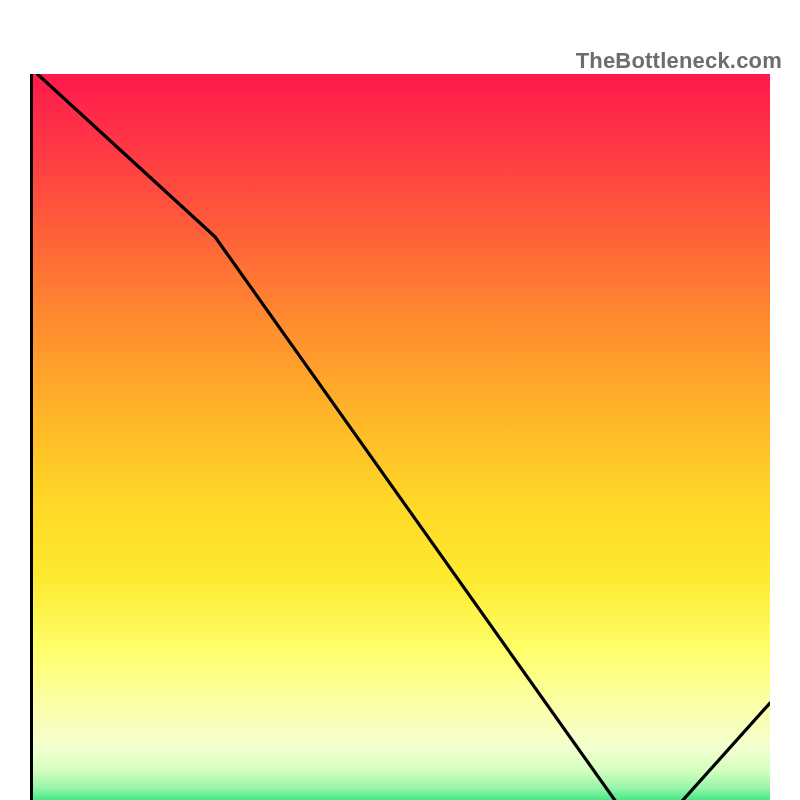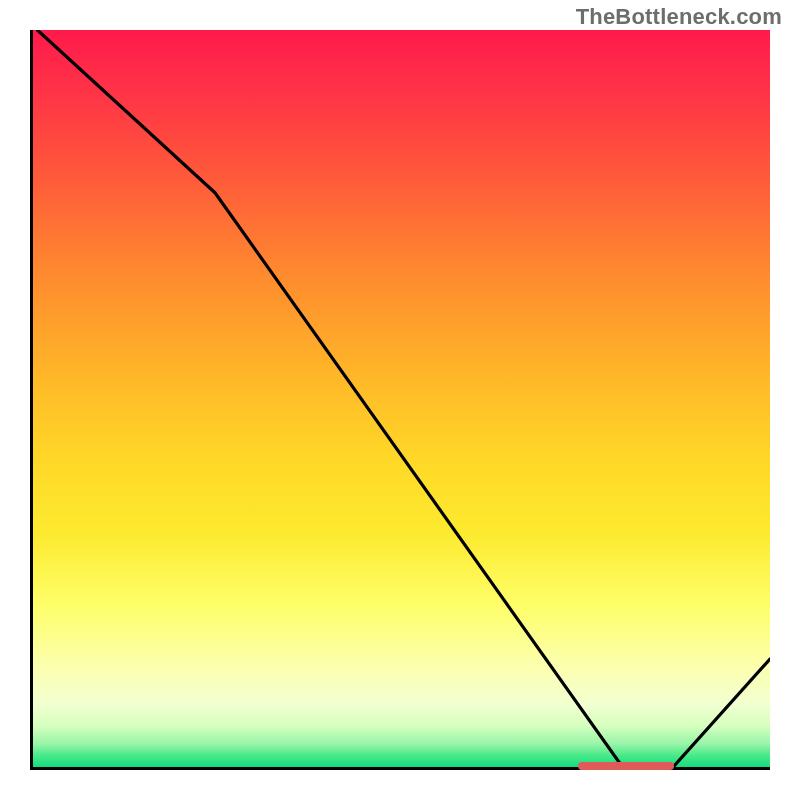--- a/index.html
+++ b/index.html
@@ -8,20 +8,21 @@
     width: 800px;
     height: 800px;
     background: #ffffff;
     font-family: Arial, Helvetica, sans-serif;
     overflow: hidden;
   }
   .container {
     position: relative;
     width: 800px;
     height: 667px;
+    margin-top: 44px;
   }
   .watermark {
     position: absolute;
     top: 4px;
     right: 18px;
     font-size: 22px;
     font-weight: 600;
     color: #6d6d6d;
     letter-spacing: 0.2px;
   }

